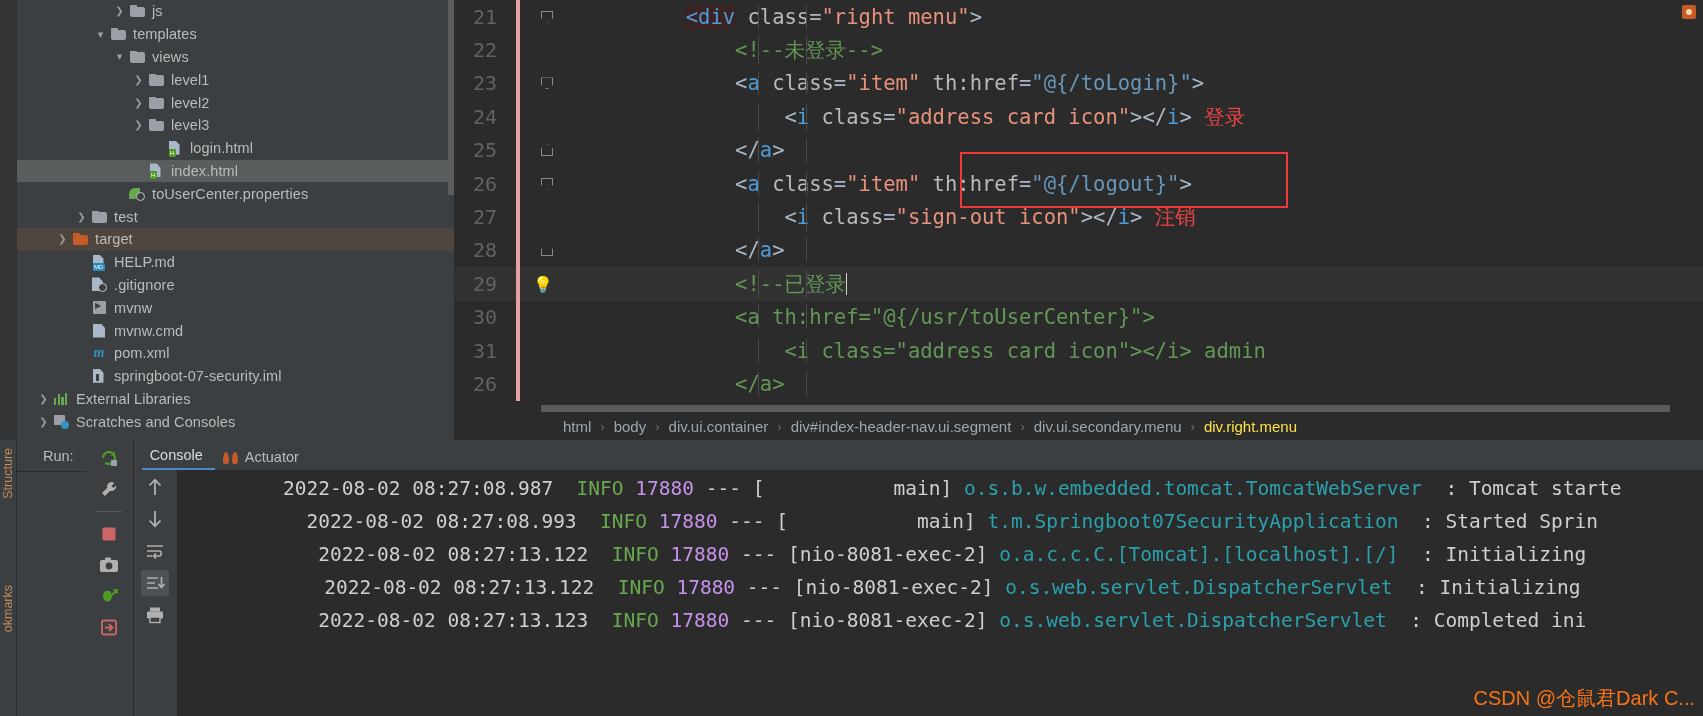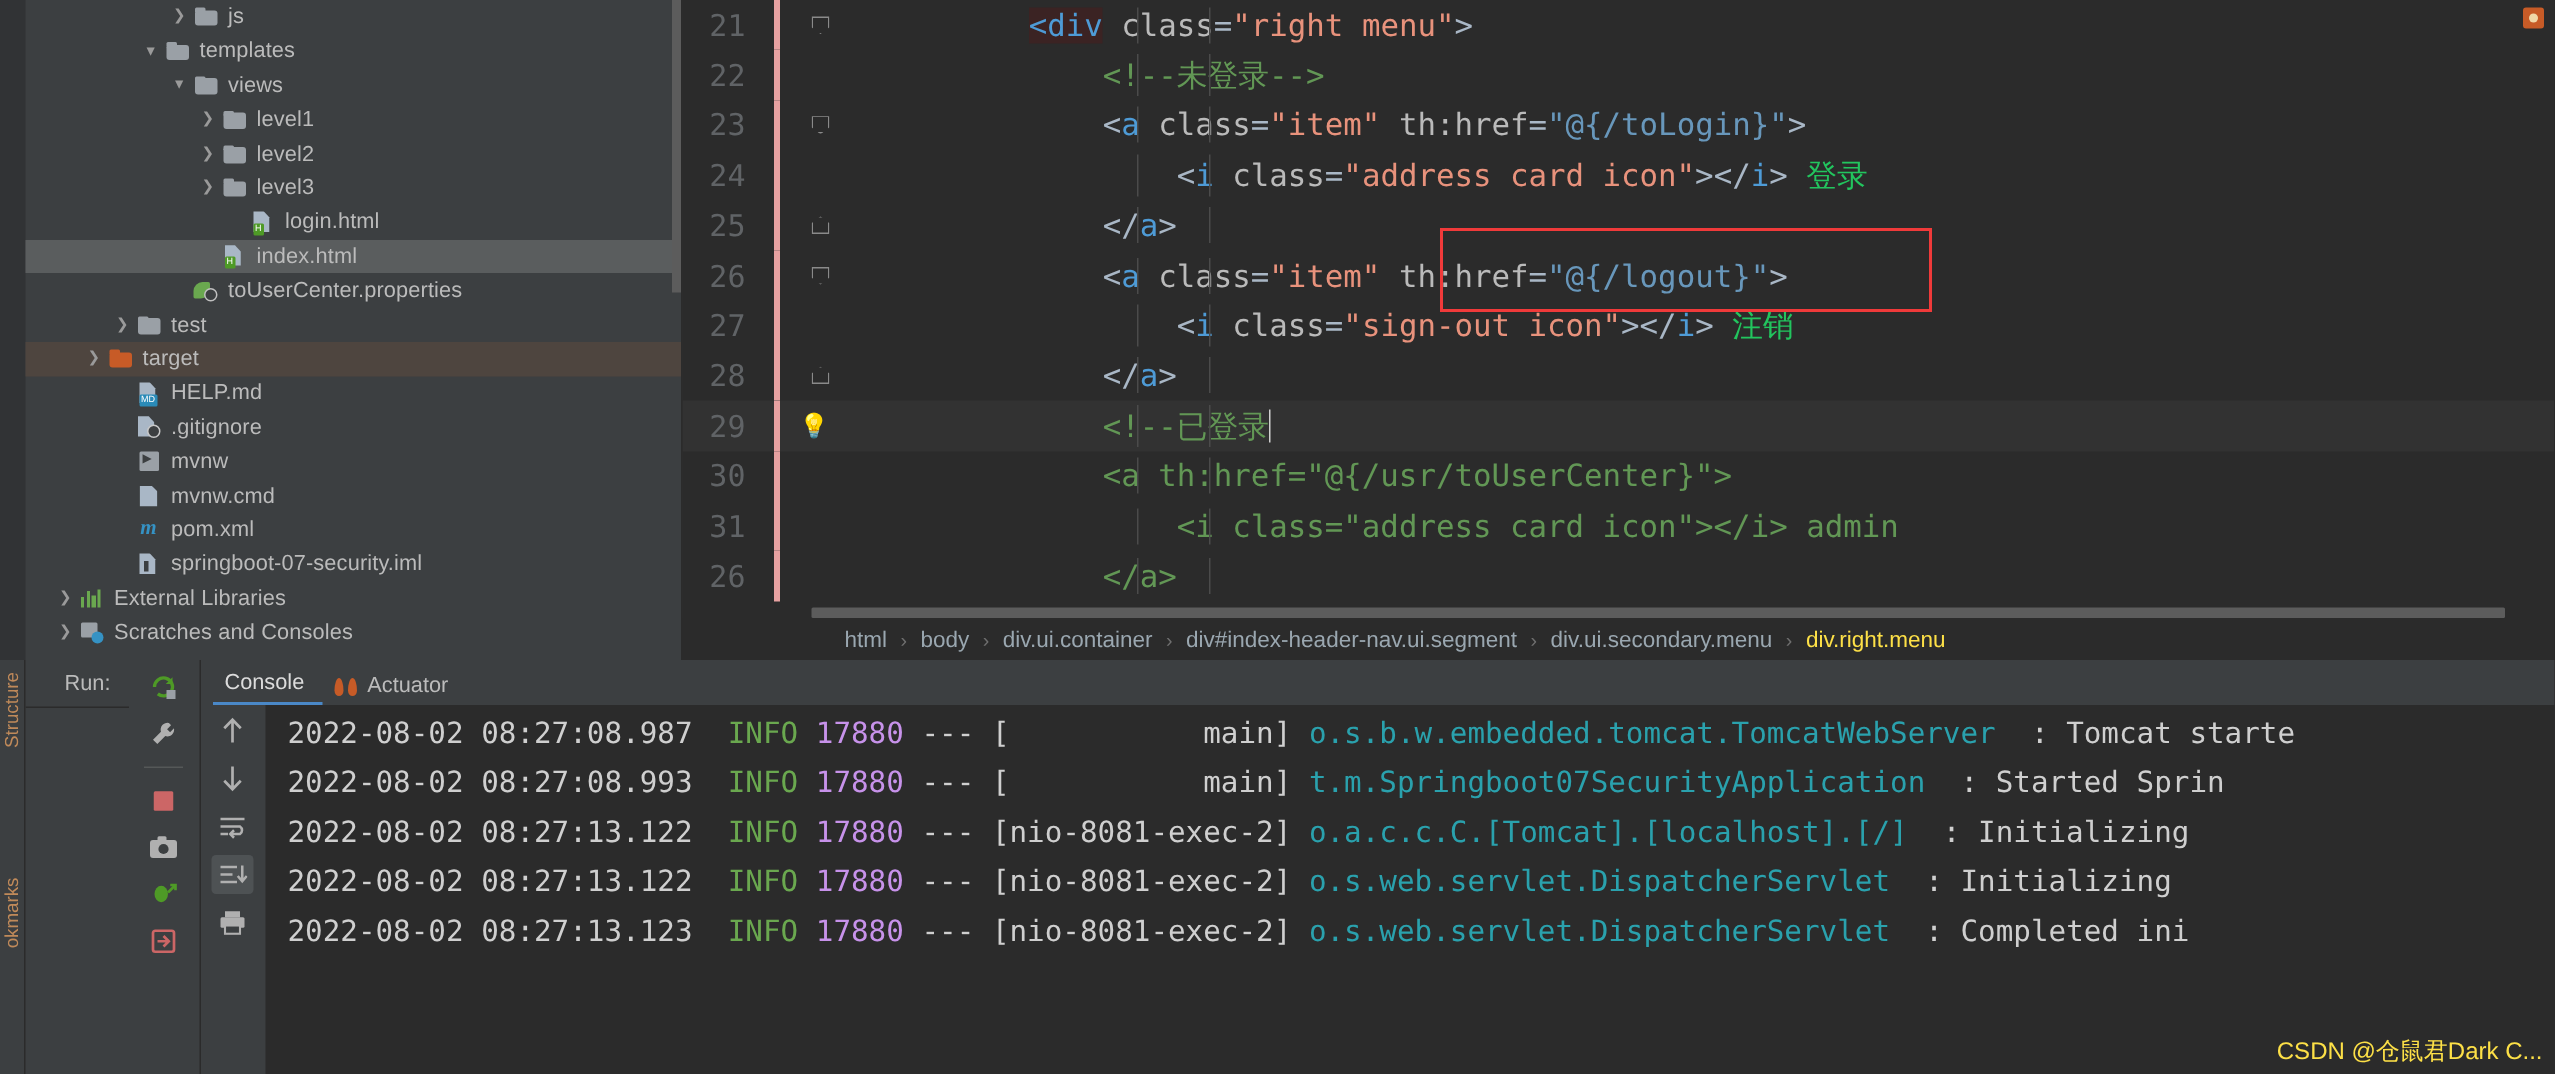--- a/index.html
+++ b/index.html
@@ -135,21 +135,21 @@
     flex:1; font-family:"DejaVu Sans Mono", monospace; font-size:20.5px;
     white-space:pre; color:#a9b7c6; position:relative;
   }
   .indent-guide { position:absolute; top:0; width:1px; height:100%; background:#4b4b4b; }
   .s-attr  { color:#bababa; }
   .s-comment { color:#629755; }
   .s-plain { color:#a9b7c6; }
   .s-blue  { color:#6897bb; }
   .s-orange{ color:#e8927c; }
   .s-cyan  { color:#4e9bd6; }
-  .s-white { color:#22c55e; }
+  .s-white { color:#ef4444; }
   .match-brace { background:#3b2323; }
 
   .redbox {
     position:absolute; border:2.5px solid #f03a3a; pointer-events:none;
     left:505px; top:152px; width:328px; height:56px;
   }
   .caret { display:inline-block; width:1.5px; height:22px; background:#cfcfcf;
            vertical-align:-4px; }
 
   
@@ -229,31 +229,31 @@
     flex-direction:column; align-items:center; padding-top:4px; gap:6px;
     border-right:1px solid #2b2b2b;
   }
   .cs-ico { width:28px; height:26px; display:flex; align-items:center; justify-content:center; }
   .cs-ico.sel { background:#4e5254; border-radius:3px; }
 
   .console-out {
     flex:1; background:#2b2b2b; overflow:hidden; position:relative;
     font-family:"DejaVu Sans Mono", monospace; font-size:19.5px; padding-top:2px;
   }
-  .log-line { height:33px; line-height:33px; white-space:pre; padding-left:14px; }
+  .log-line { height:33px; line-height:33px; white-space:pre; padding-left:24px;text-align:center; }
   .lg-date { color:#cfcfcf; }
   .lg-info { color:#6aa84f; }
   .lg-pid  { color:#c792ea; }
   .lg-dash { color:#cfcfcf; }
   .lg-thread { color:#cfcfcf; }
   .lg-logger { color:#2aa1ad; }
   .lg-msg { color:#cfcfcf; }
 
   .watermark {
-    position:absolute; right:8px; bottom:4px; font-size:16px; color:#fde047;
+    position:absolute; right:8px; bottom:4px; font-size:20px; color:#f97316;
     font-family:"Liberation Sans", sans-serif; white-space:nowrap;
   }
   .notif-ico {
     position:absolute; right:4px; top:2px; width:20px; height:20px;
   }
   .tree-scrollbar {
     position:absolute; right:0; top:0; width:6px; height:195px; background:#5c5c5c;
   }
 </style>
 </head>

